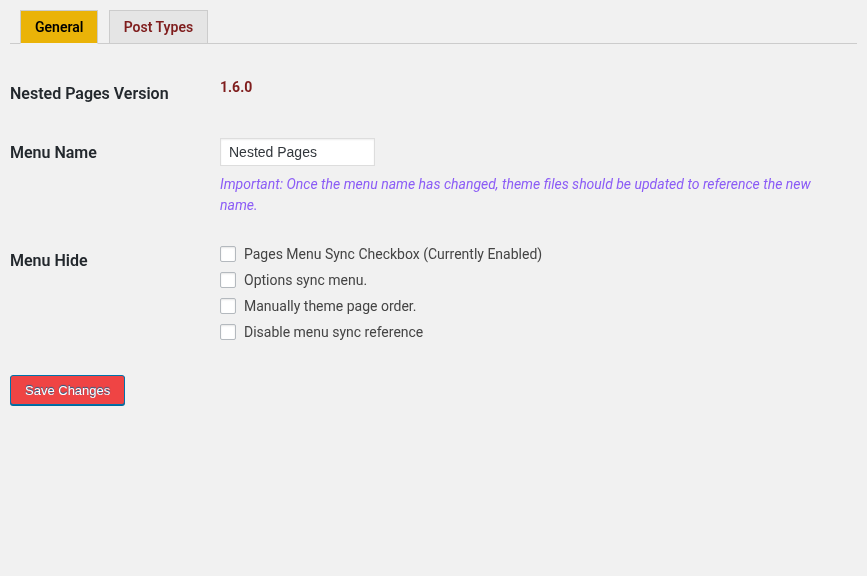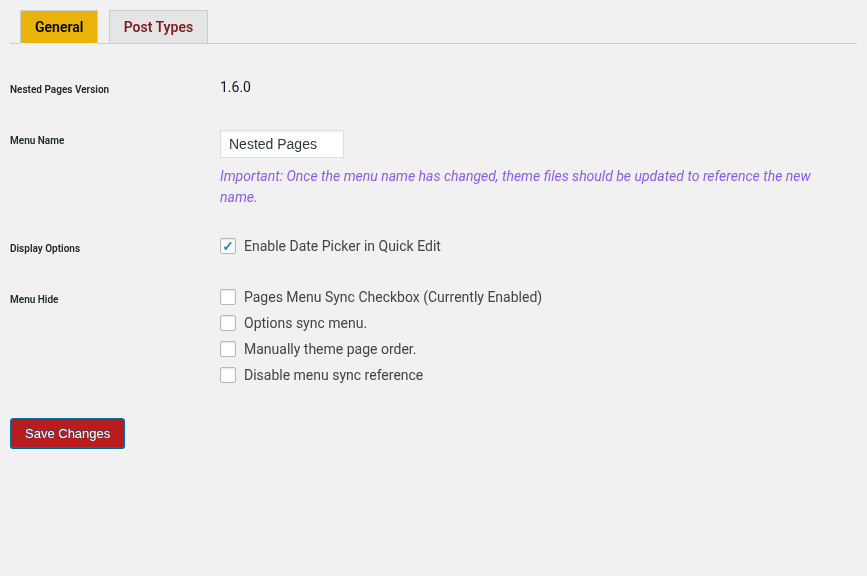--- a/index.html
+++ b/index.html
@@ -53,40 +53,40 @@
       width: 100%;
       border-collapse: collapse;
       margin-top: 20px;
     }
     .form-table th {
       text-align: left;
       vertical-align: top;
       padding: 20px 10px 20px 0;
       width: 200px;
       font-weight: 600;
-      font-size: 10px;
+      font-size: 16px;
       color: #23282d;
     }
     .form-table td {
       padding: 15px 10px;
       vertical-align: top;
       font-size: 14px;
       color: #444;
     }
     .version-value {
-      font-weight: 400;
-      color: #0f172a;
+      font-weight: 700;
+      color: #7f1d1d;
     }
     input[type="text"] {
       padding: 1px 8px;
       font-size: 14px;
       border: 1px solid #ddd;
       background: #fff;
       color: #32373c;
-      width: 124px;
+      width: 155px;
       height: 28px;
       box-shadow: inset 0 1px 2px rgba(0,0,0,0.07);
     }
     .description {
       font-style: italic;
       color: #8b5cf6;
       font-size: 14px;
       margin-top: 8px;
       display: block;
       line-height: 1.5;
@@ -121,21 +121,21 @@
       line-height: 1;
     }
     .checkbox-label {
       font-size: 14px;
       color: #444;
     }
     .tight .checkbox-row {
       margin-bottom: 2px;
     }
     .button-primary {
-      background: #b91c1c;
+      background: #ef4444;
       border: 1px solid #0073aa;
       color: #fff;
       padding: 0 14px;
       height: 30px;
       font-size: 13px;
       cursor: pointer;
       border-radius: 3px;
       box-shadow: 0 1px 0 #006799;
       text-shadow: 0 -1px 1px #006799;
       margin-top: 20px;
@@ -160,29 +160,20 @@
       </tr>
 
       <tr>
         <th>Menu Name</th>
         <td>
           <input type="text" value="Nested Pages" style="">
           <span class="description">Important: Once the menu name has changed, theme files should be updated to reference the new name.</span>
         </td>
       </tr>
 
-      <tr>
-        <th>Display Options</th>
-        <td>
-          <div class="checkbox-row">
-            <span class="checkbox checked"></span>
-            <span class="checkbox-label">Enable Date Picker in Quick Edit</span>
-          </div>
-        </td>
-      </tr>
 
       <tr>
         <th>Menu Hide</th>
         <td>
           <div class="checkbox-row">
             <span class="checkbox"></span>
             <span class="checkbox-label">Pages Menu Sync Checkbox (Currently Enabled)</span>
           </div>
           <div class="checkbox-row">
             <span class="checkbox"></span>

